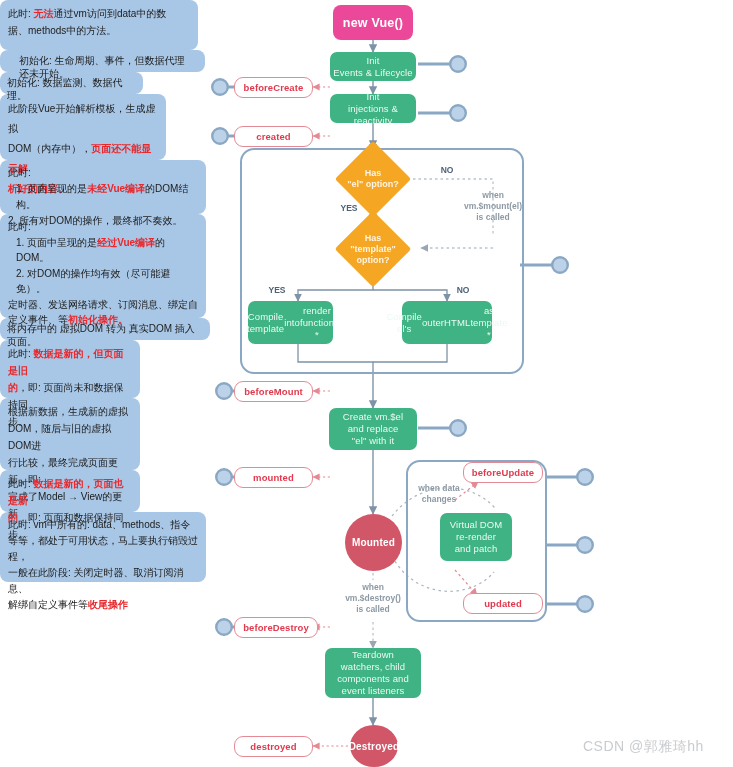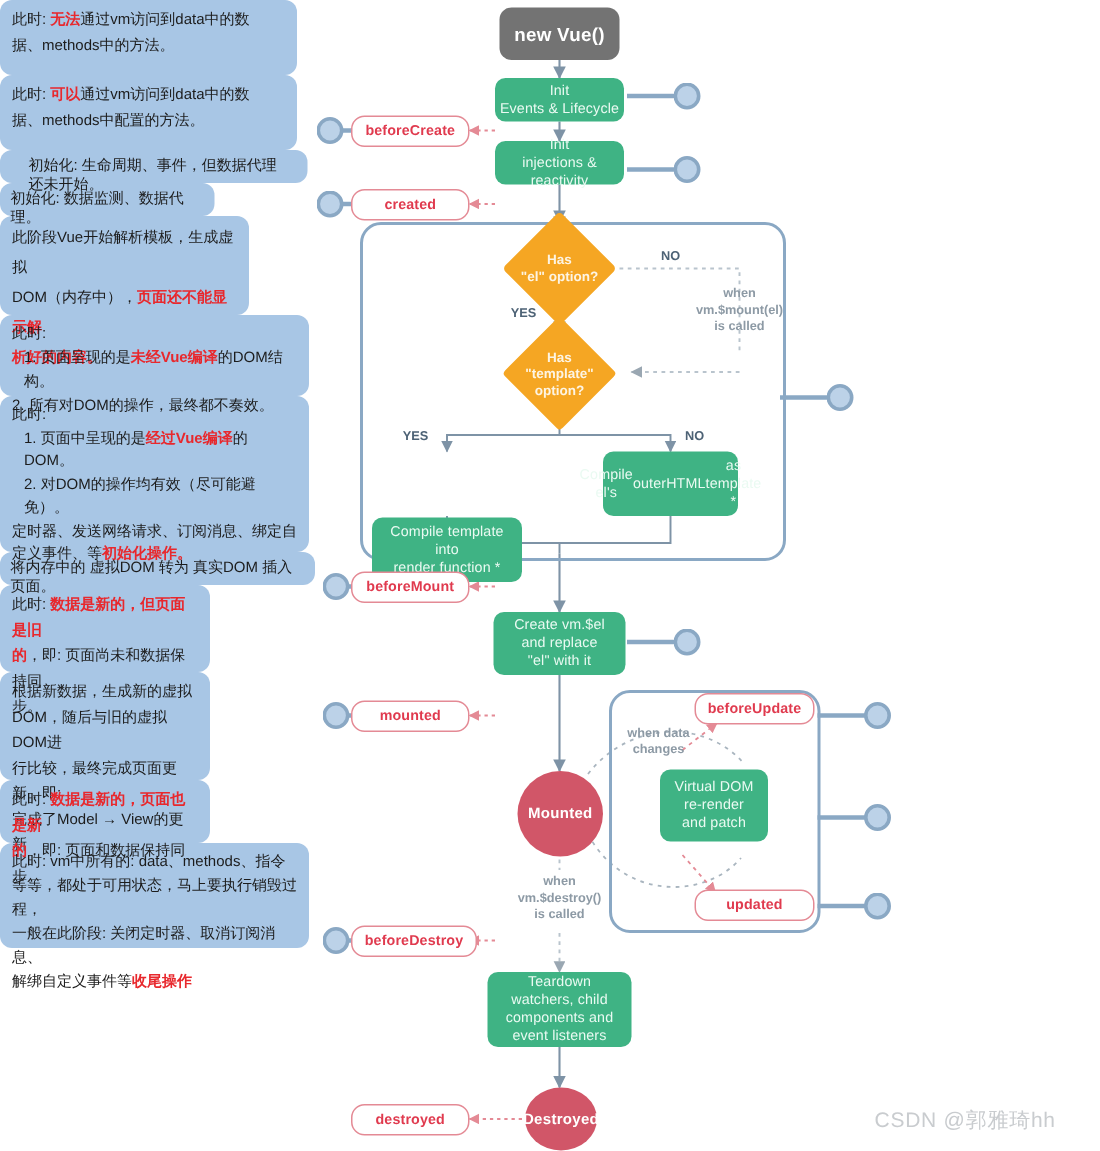--- a/index.html
+++ b/index.html
@@ -26,21 +26,21 @@
     position: absolute;
     box-sizing: border-box;
     display: flex;
     align-items: center;
     justify-content: center;
     text-align: center;
   }
 
   
   .dark-box {
-    background: #737373;
+    background: #ec4899;
     color: #ffffff;
     border-radius: 8px;
     font-size: 12.5px;
     font-weight: bold;
     letter-spacing: .2px;
   }
   .green-box {
     background: #3fb384;
     color: #eafaf2;
     border-radius: 7px;
@@ -246,21 +246,21 @@
   <div class="diamond-wrap" style="left:340px; top:222px; width:66px; height:54px;">
     <div class="diamond" style="transform: rotate(45deg) scale(0.82,1.0);"></div>
     <div class="diamond-label">
       <div>
         <div>Has</div>
         <div>"template" option?</div>
       </div>
     </div>
   </div>
 
-  <div class="node green-box" style="left:248px; top:301px; width:100px; height:43px; flex-direction:column;margin-top:44px;">
+  <div class="node green-box" style="left:248px; top:301px; width:85px; height:43px; flex-direction:row;">
     <span>Compile template</span>
     <span>into</span>
     <span>render function *</span>
   </div>
 
   <div class="node green-box" style="left:402px; top:301px; width:90px; height:43px; flex-direction:row;">
     <span>Compile el's</span>
     <span>outerHTML</span>
     <span>as template *</span>
   </div>
@@ -314,24 +314,20 @@
     <div>when</div>
     <div>vm.$destroy()</div>
     <div>is called</div>
   </div>
 
   <div class="blue-note" style="left:22px; top:62px; width:198px; height:50px;">
     <div><span>此时: </span><b>无法</b><span>通过vm访问到data中的数</span></div>
     <div>据、methods中的方法。</div>
   </div>
 
-  <div class="blue-note" style="left:22px; top:111px; width:198px; height:50px;">
-    <div><span>此时: </span><b>可以</b><span>通过vm访问到data中的数</span></div>
-    <div>据、methods中配置的方法。</div>
-  </div>
 
   <div class="blue-note" style="left:458px; top:54px; width:205px; height:22px; line-height:13px; padding:4px 19px;">初始化: 生命周期、事件，但数据代理还未开始。</div>
 
   <div class="blue-note" style="left:458px; top:103px; width:143px; height:22px; line-height:13px; padding:4px 7px;">初始化: 数据监测、数据代理。</div>
 
   <div class="blue-note" style="left:560px; top:238px; width:166px; height:66px; line-height:20px;">
     <div>此阶段Vue开始解析模板，生成虚拟</div>
     <div><span>DOM（内存中），</span><b>页面还不能显示解</b></div>
     <div><b>析好的内容。</b></div>
   </div>

